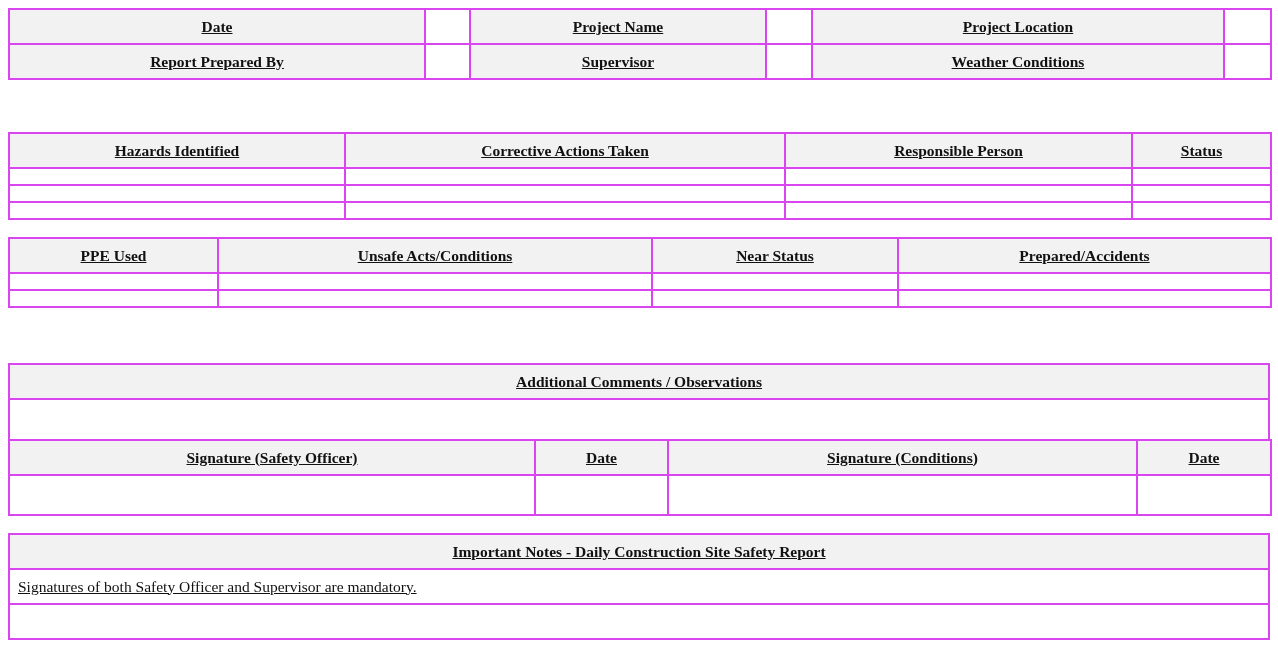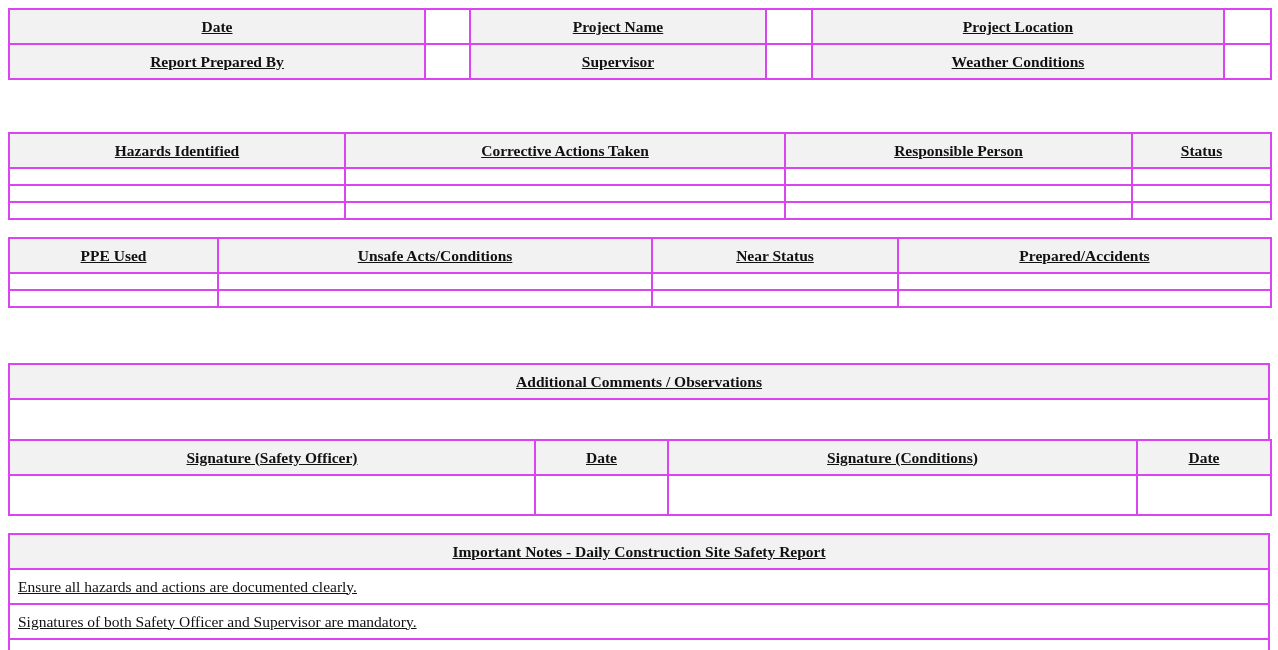--- a/index.html
+++ b/index.html
@@ -185,22 +185,19 @@
 </table>
 
 <table style="top:533px;">
   <thead>
     <tr>
       <th>Important Notes - Daily Construction Site Safety Report</th>
     </tr>
   </thead>
   <tbody>
     <tr>
-      <td class="note">Ensure all hazards and actions are documented clearly.</td>
-    </tr>
-    <tr>
       <td class="note">Signatures of both Safety Officer and Supervisor are mandatory.</td>
     </tr>
     <tr>
       <td class="note"></td>
     </tr>
   </tbody>
 </table>
 
 </body></html>

